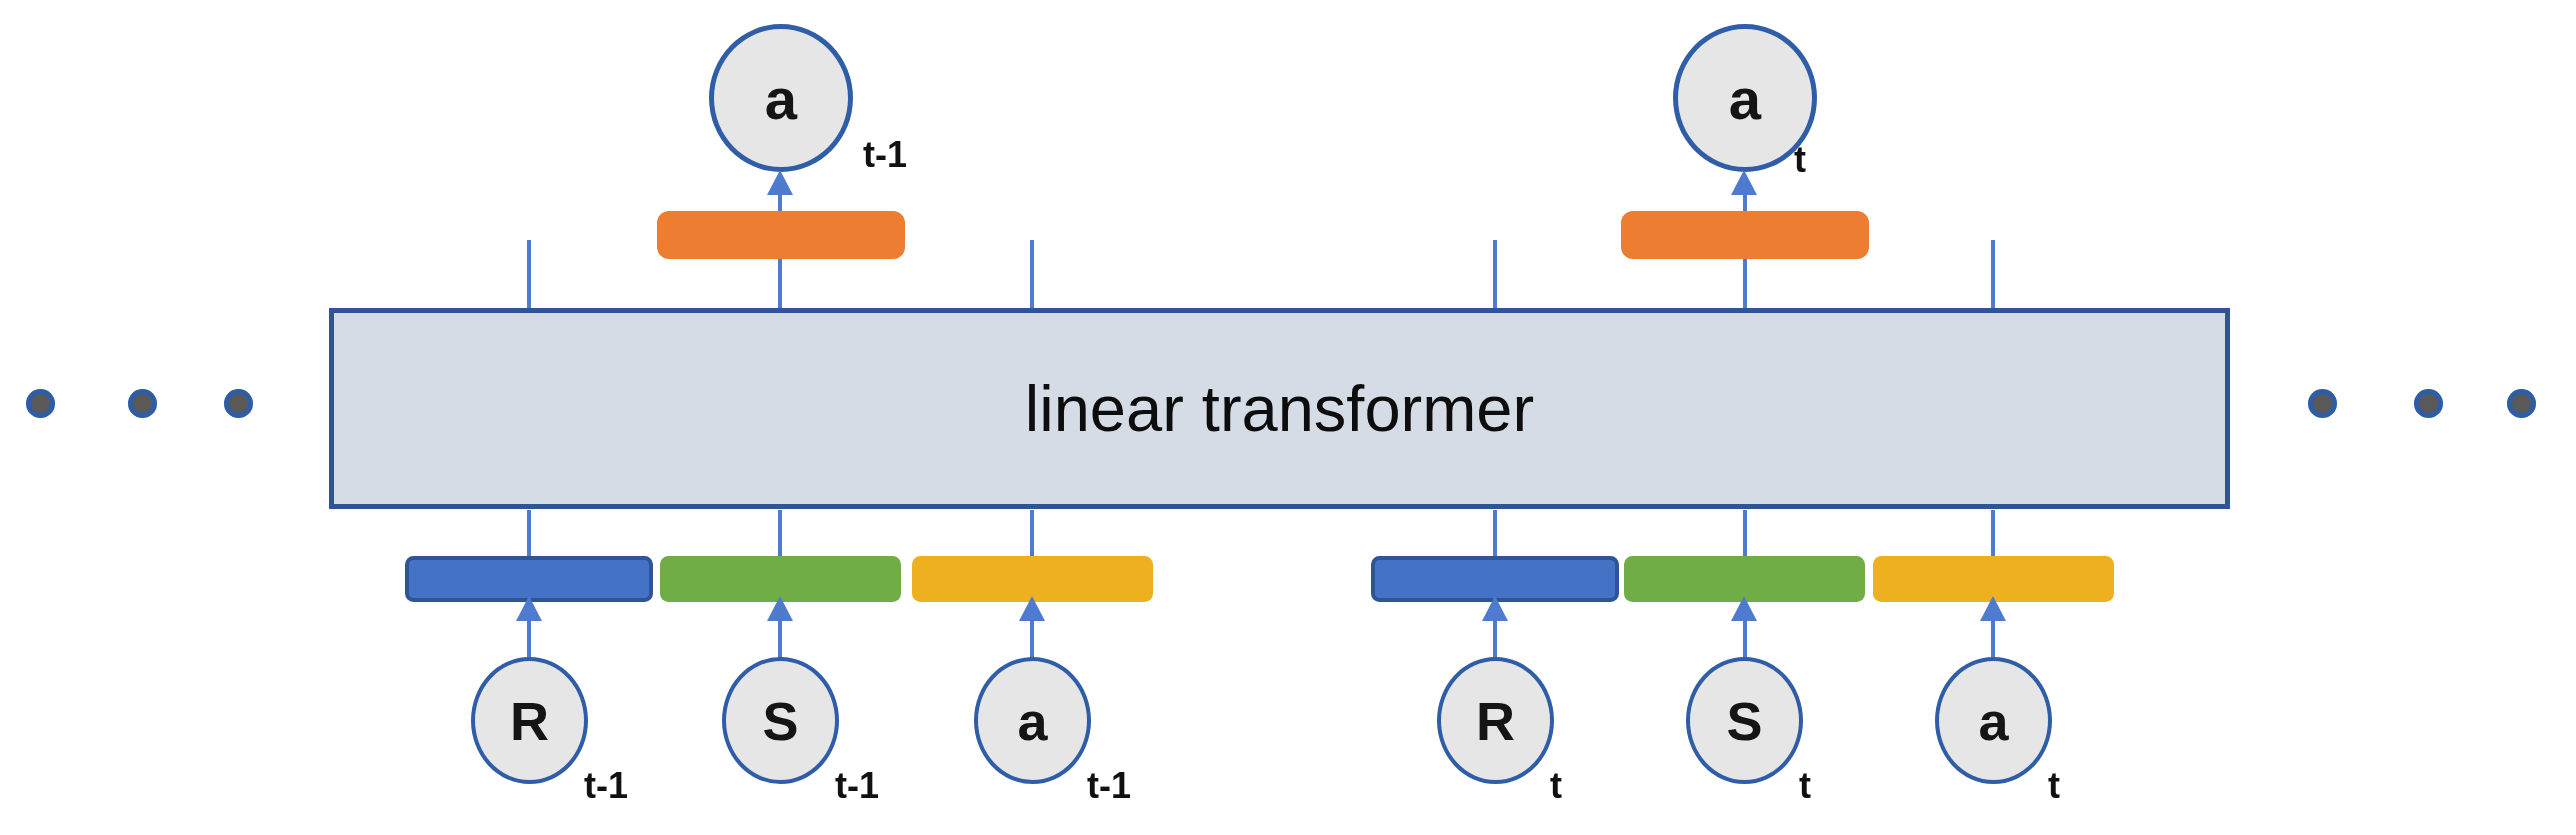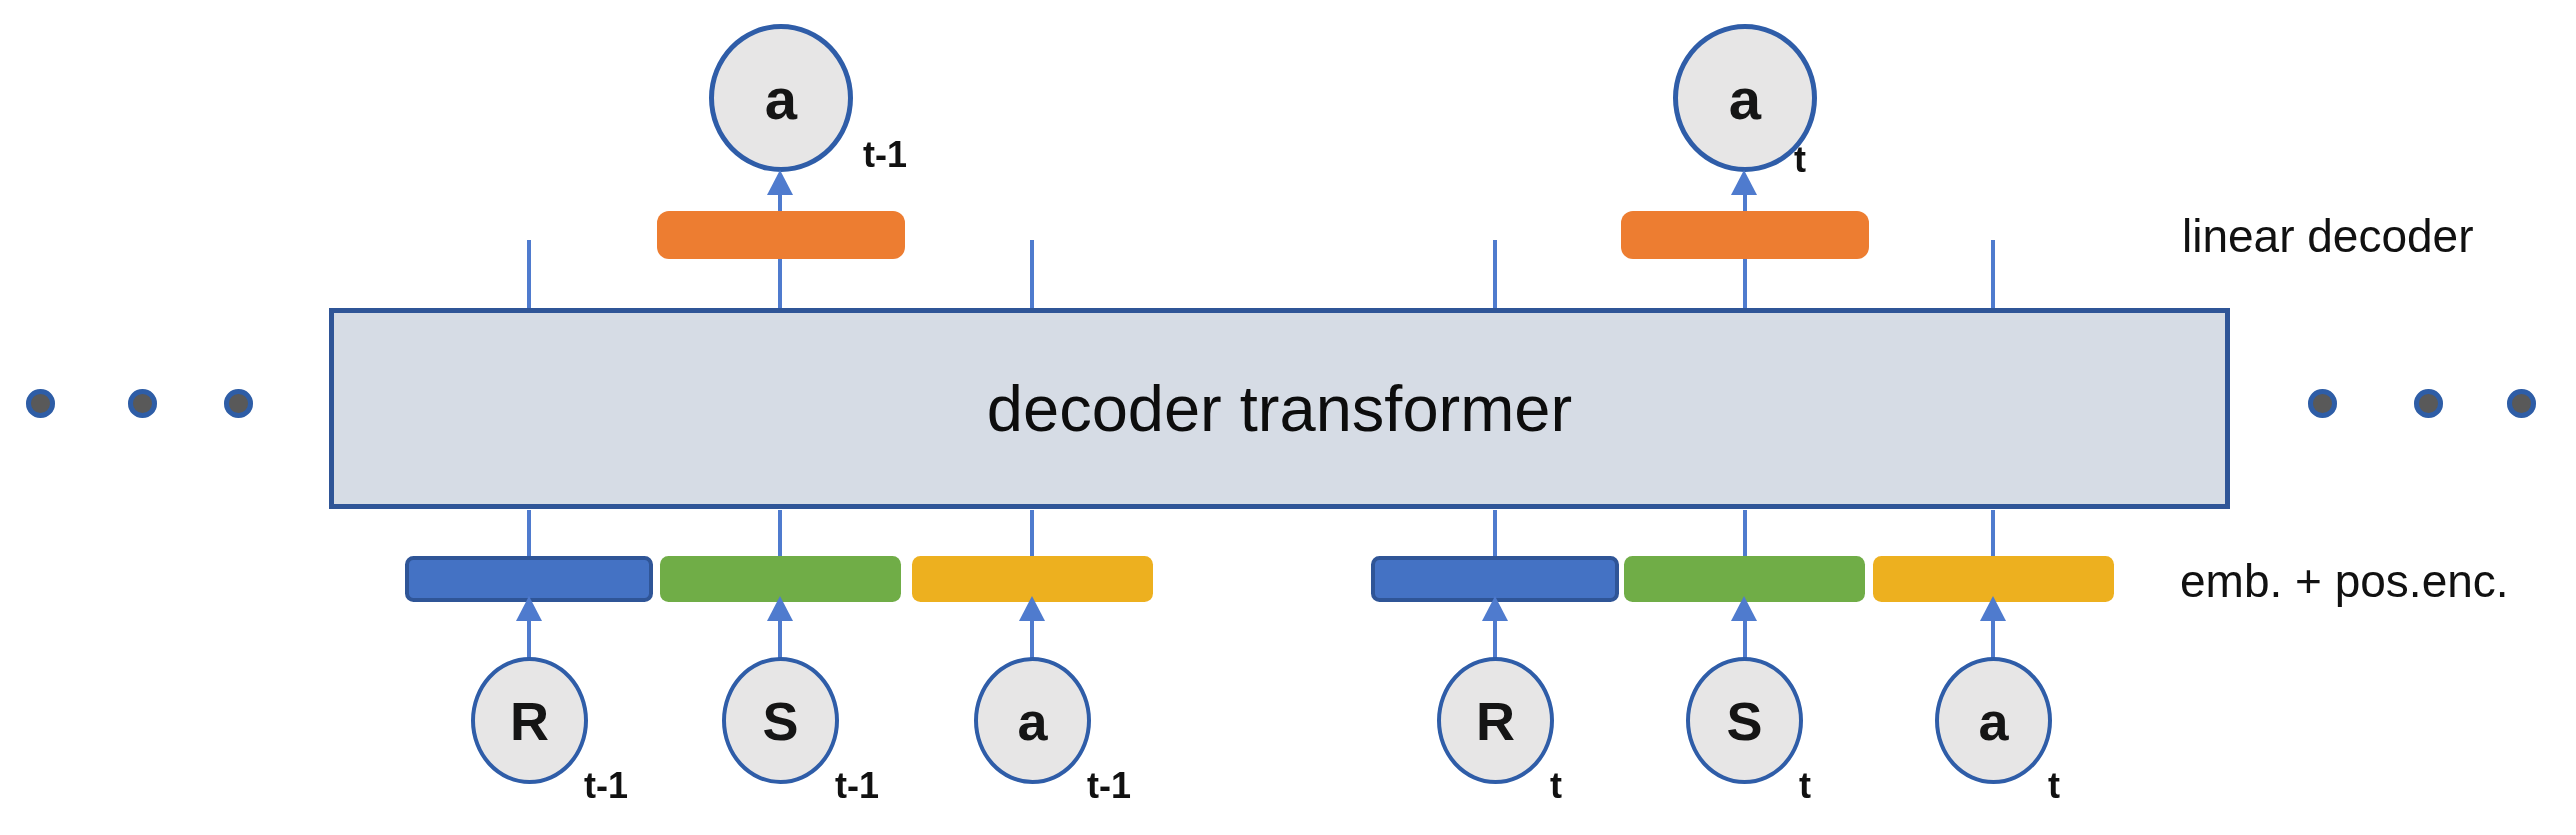--- a/index.html
+++ b/index.html
@@ -53,21 +53,21 @@
   <div class="arrow-up" style="left:1731px;top:170px;"></div>
 
   <div class="decoder" style="left:657px;"></div>
   <div class="decoder" style="left:1621px;"></div>
 
   <div class="circle out" style="left:709px;">a</div>
   <div class="subscript" style="left:863px;top:134px;">t-1</div>
   <div class="circle out" style="left:1673px;">a</div>
   <div class="subscript" style="left:1794px;top:139px;">t</div>
 
-  <div id="transformer">decoder transformer</div>
+  <div id="transformer">linear transformer</div>
 
   <div class="vline" style="left:527px;top:510px;height:48px;"></div>
   <div class="vline" style="left:778px;top:510px;height:48px;"></div>
   <div class="vline" style="left:1030px;top:510px;height:48px;"></div>
   <div class="vline" style="left:1493px;top:510px;height:48px;"></div>
   <div class="vline" style="left:1743px;top:510px;height:48px;"></div>
   <div class="vline" style="left:1991px;top:510px;height:48px;"></div>
 
   <div class="token tok-blue" style="left:405px;width:248px;"></div>
   <div class="token tok-green" style="left:660px;width:241px;"></div>
@@ -97,17 +97,15 @@
   <div class="circle in" style="left:974px;">a</div>
   <div class="subscript" style="left:1087px;top:765px;">t-1</div>
 
   <div class="circle in" style="left:1437px;">R</div>
   <div class="subscript" style="left:1550px;top:765px;">t</div>
   <div class="circle in" style="left:1686px;">S</div>
   <div class="subscript" style="left:1799px;top:765px;">t</div>
   <div class="circle in" style="left:1935px;">a</div>
   <div class="subscript" style="left:2048px;top:765px;">t</div>
 
-  <div class="side-label" style="left:2182px;top:209px;">linear decoder</div>
-  <div class="side-label" style="left:2180px;top:554px;">emb. + pos.enc.</div>
 
 </div>
 
 
 </body></html>

